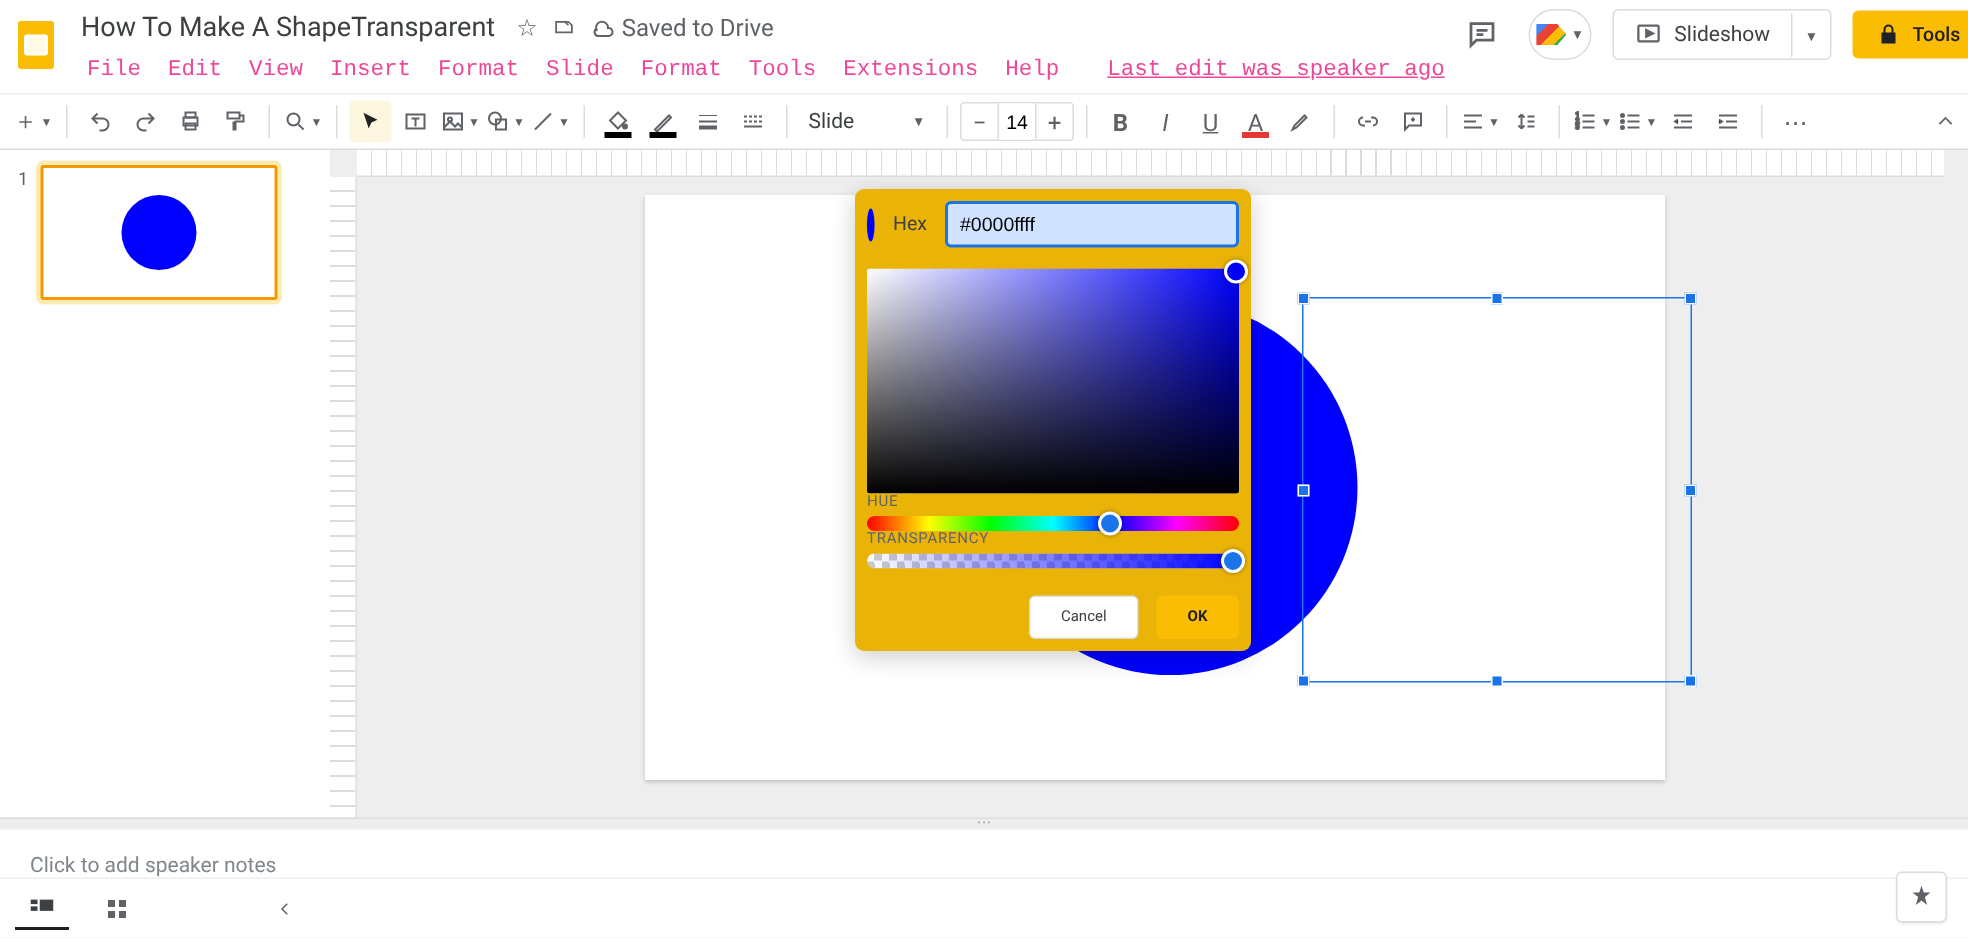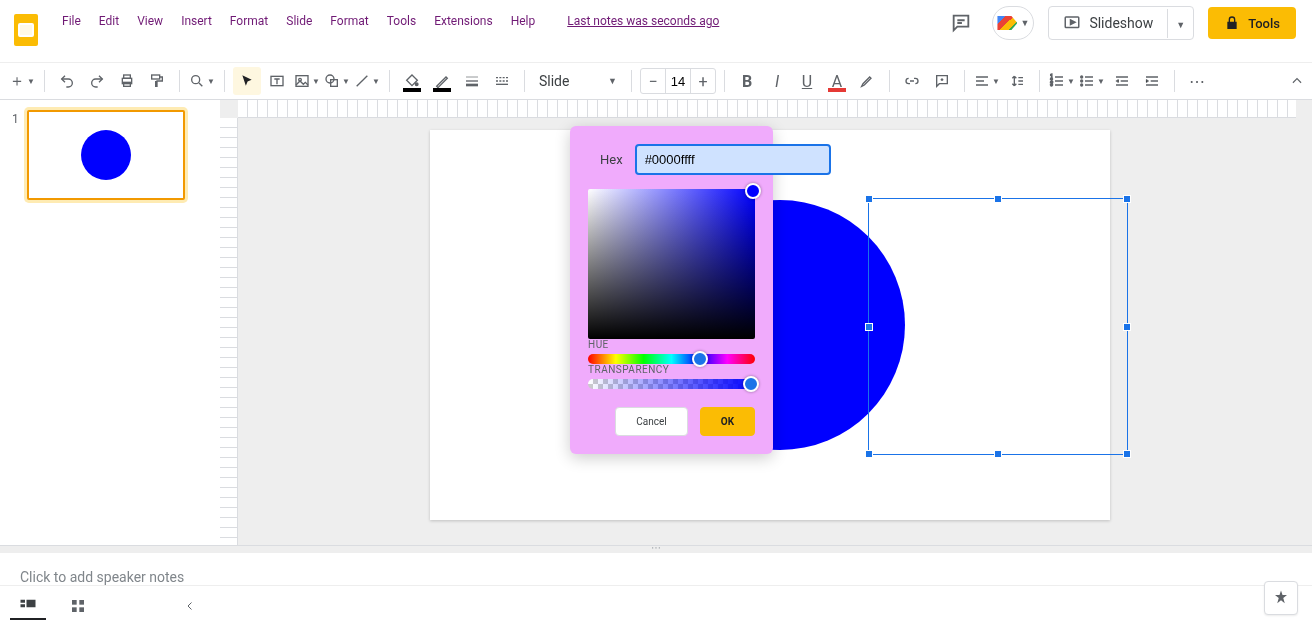--- a/index.html
+++ b/index.html
@@ -14,21 +14,21 @@
   .header { display:flex; align-items:flex-start; padding:6px 16px 0 6px; height:62px; }
   .logo { width:40px; height:40px; display:flex; align-items:center; justify-content:center; margin-right:8px; margin-top:4px;}
   .logo svg { width:36px; height:36px; }
   .title-area { flex:0 0 auto; display:flex; flex-direction:column; }
   .title-row { display:flex; align-items:center; gap:10px; height:24px;}
   .doc-title { font-size:18px; color:#3c4043; outline:none; padding:2px 4px;}
   .title-icons { display:flex; gap:10px; align-items:center; color:#5f6368;}
   .title-icons span { font-size:16px; }
   .save-status { color:#5f6368; font-size:12px; display:flex; align-items:center; gap:4px;}
   .menubar { display:flex; gap:2px; margin-top:4px;}
-  .menubar span { padding:4px 8px; cursor:pointer; color:#701a75; font-size:12px;}
+  .menubar span { padding:4px 8px; cursor:pointer; color:#ec4899; font-size:15px;font-family:Liberation Mono, monospace;}
   .last-edit { color:#5f6368; text-decoration:underline; font-size:14px; margin-left:14px; padding:4px 0;}
   .right-actions { margin-left:auto; display:flex; align-items:center; gap:14px;}
   .icon-btn { width:34px; height:34px; display:flex; align-items:center; justify-content:center; color:#5f6368; border-radius:50%; cursor:pointer;}
   .meet-btn { width:42px; height:34px; border:1px solid #dadce0; border-radius:20px; display:flex; align-items:center; justify-content:center; position:relative;}
   .meet-icon { width:20px; height:14px; background:linear-gradient(135deg,#4285f4 0 25%,#ea4335 25% 50%,#fbbc05 50% 75%,#34a853 75% 100%); clip-path: polygon(0 0, 70% 0, 100% 50%, 70% 100%, 0 100%); }
   .slideshow-group { display:flex; align-items:center; border:1px solid #dadce0; border-radius:4px; overflow:hidden;}
   .slideshow-btn { display:flex; align-items:center; gap:8px; padding:7px 14px; font-size:14px; color:#3c4043; cursor:pointer;}
   .slideshow-drop { border-left:1px solid #dadce0; padding:7px 8px; cursor:pointer;}
   .share-btn { background:#fbbc04; color:#202124; border-radius:4px; padding:8px 16px; display:flex; align-items:center; gap:8px; font-weight:500; cursor:pointer;}
   
@@ -56,21 +56,21 @@
   .ruler-v { position:absolute; top:18px; left:0; width:18px; bottom:0; background:#fff; border-right:1px solid #dadce0;}
   .ruler-v::before{content:""; position:absolute; inset:0; background:repeating-linear-gradient(to bottom, transparent 0 9px, #dadce0 9px 10px);}
   .slide-canvas { position:absolute; top:30px; left:210px; width:680px; height:390px; background:#fff; box-shadow:0 1px 3px rgba(0,0,0,0.2);}
   .shape-circle { position:absolute; top:70px; left:225px; width:250px; height:250px; border-radius:50%; background:#0000ff;}
   .sel-box { position:absolute; top:68px; left:438px; width:260px; height:257px; border:1px solid #1a73e8;}
   .sel-handle { position:absolute; width:8px; height:8px; background:#1a73e8; border:1px solid #fff;}
   .sel-handle.nw{top:-4px;left:-4px}.sel-handle.n{top:-4px;left:calc(50% - 4px)}.sel-handle.ne{top:-4px;right:-4px}
   .sel-handle.w{top:calc(50% - 4px);left:-4px}.sel-handle.e{top:calc(50% - 4px);right:-4px}
   .sel-handle.sw{bottom:-4px;left:-4px}.sel-handle.s{bottom:-4px;left:calc(50% - 4px)}.sel-handle.se{bottom:-4px;right:-4px}
   
-  .color-popup { position:absolute; top:26px; left:350px; width:203px; background:#f0abfc; border-radius:6px; box-shadow:0 4px 16px rgba(0,0,0,0.2); padding:18px; z-index:50;}
+  .color-popup { position:absolute; top:26px; left:350px; width:264px; background:#eab308; border-radius:6px; box-shadow:0 4px 16px rgba(0,0,0,0.2); padding:8px; z-index:50;}
   .cp-row1 { display:flex; align-items:center; gap:12px; margin-bottom:14px;}
   .cp-swatch { width:22px; height:22px; border-radius:50%; background:#0000ff;}
   .cp-hex-label { font-size:13px; color:#3c4043;}
   .cp-hex-input { flex:1; border:2px solid #1a73e8; border-radius:4px; padding:6px 8px; font-size:13px; background:#cfe2ff; color:#000;}
   .cp-gradient { position:relative; width:100%; height:150px; background:linear-gradient(to top, #000, transparent), linear-gradient(to right, #fff, #0000ff); border-radius:2px;}
   .cp-cursor { position:absolute; top:-6px; right:-6px; width:16px; height:16px; border-radius:50%; background:#0000ff; border:2px solid #fff; box-shadow:0 0 3px rgba(0,0,0,0.4);}
   .cp-label { font-size:10px; letter-spacing:0.5px; color:#5f6368; margin-top:0; margin-bottom:4px; font-weight:400;}
   .cp-hue { position:relative; height:10px; border-radius:6px; background:linear-gradient(to right,#f00,#ff0,#0f0,#0ff,#00f,#f0f,#f00);}
   .cp-hue-thumb { position:absolute; top:-3px; left:62%; width:16px; height:16px; border-radius:50%; background:#1a73e8; border:2px solid #fff; box-shadow:0 0 3px rgba(0,0,0,0.4);}
   .cp-trans { position:relative; height:10px; border-radius:6px; background:linear-gradient(to right, rgba(0,0,255,0) 0%, rgba(0,0,255,1) 100%), repeating-conic-gradient(#ccc 0 25%, #fff 0 50%) 0/10px 10px;}
@@ -95,32 +95,50 @@
 
 <div class="header">
   <div class="logo">
     <svg viewBox="0 0 36 36">
         <rect x="6" y="2" width="24" height="32" rx="2" fill="#fbbc04"></rect>
         <rect x="11" y="12" width="14" height="12" rx="1" fill="#fff" opacity=".9"></rect>
         <rect x="11" y="12" width="14" height="12" rx="1" fill="none" stroke="#fff" stroke-width="2"></rect>
       </svg>
   </div>
   <div class="title-area">
+    <div class="title-row">
+      <span class="doc-title">How To Make A ShapeTransparent</span>
+      <div class="title-icons">
+        <span>☆</span>
+        <span>
+            <svg width="16" height="14" viewBox="0 0 24 24" fill="none" stroke="#5f6368" stroke-width="2">
+              <path d="M3 6h14l4 4v8H3z"></path>
+              <path d="M13 6l4 4"></path>
+            </svg>
+          </span>
+        <span class="save-status">
+          <svg width="16" height="16" viewBox="0 0 24 24" fill="none" stroke="#5f6368" stroke-width="2">
+              <path d="M6 16a6 6 0 1 1 11-3 4 4 0 0 1 1 8H7a4 4 0 0 1-2-7"></path>
+            </svg>
+          <span>Saved to Drive</span>
+        </span>
+      </div>
+    </div>
     <div class="menubar">
       <span>File</span>
       <span>Edit</span>
       <span>View</span>
       <span>Insert</span>
       <span>Format</span>
       <span>Slide</span>
       <span>Format</span>
       <span>Tools</span>
       <span>Extensions</span>
       <span>Help</span>
-      <span class="last-edit">Last notes was seconds ago</span>
+      <span class="last-edit">Last edit was speaker ago</span>
     </div>
   </div>
   <div class="right-actions">
     <div class="icon-btn">
       <svg width="22" height="22" viewBox="0 0 24 24" fill="none" stroke="#5f6368" stroke-width="2">
           <path d="M4 4h16v12H8l-4 4z"></path>
           <path d="M8 9h8M8 12h5"></path>
         </svg>
     </div>
     <div class="meet-btn">

